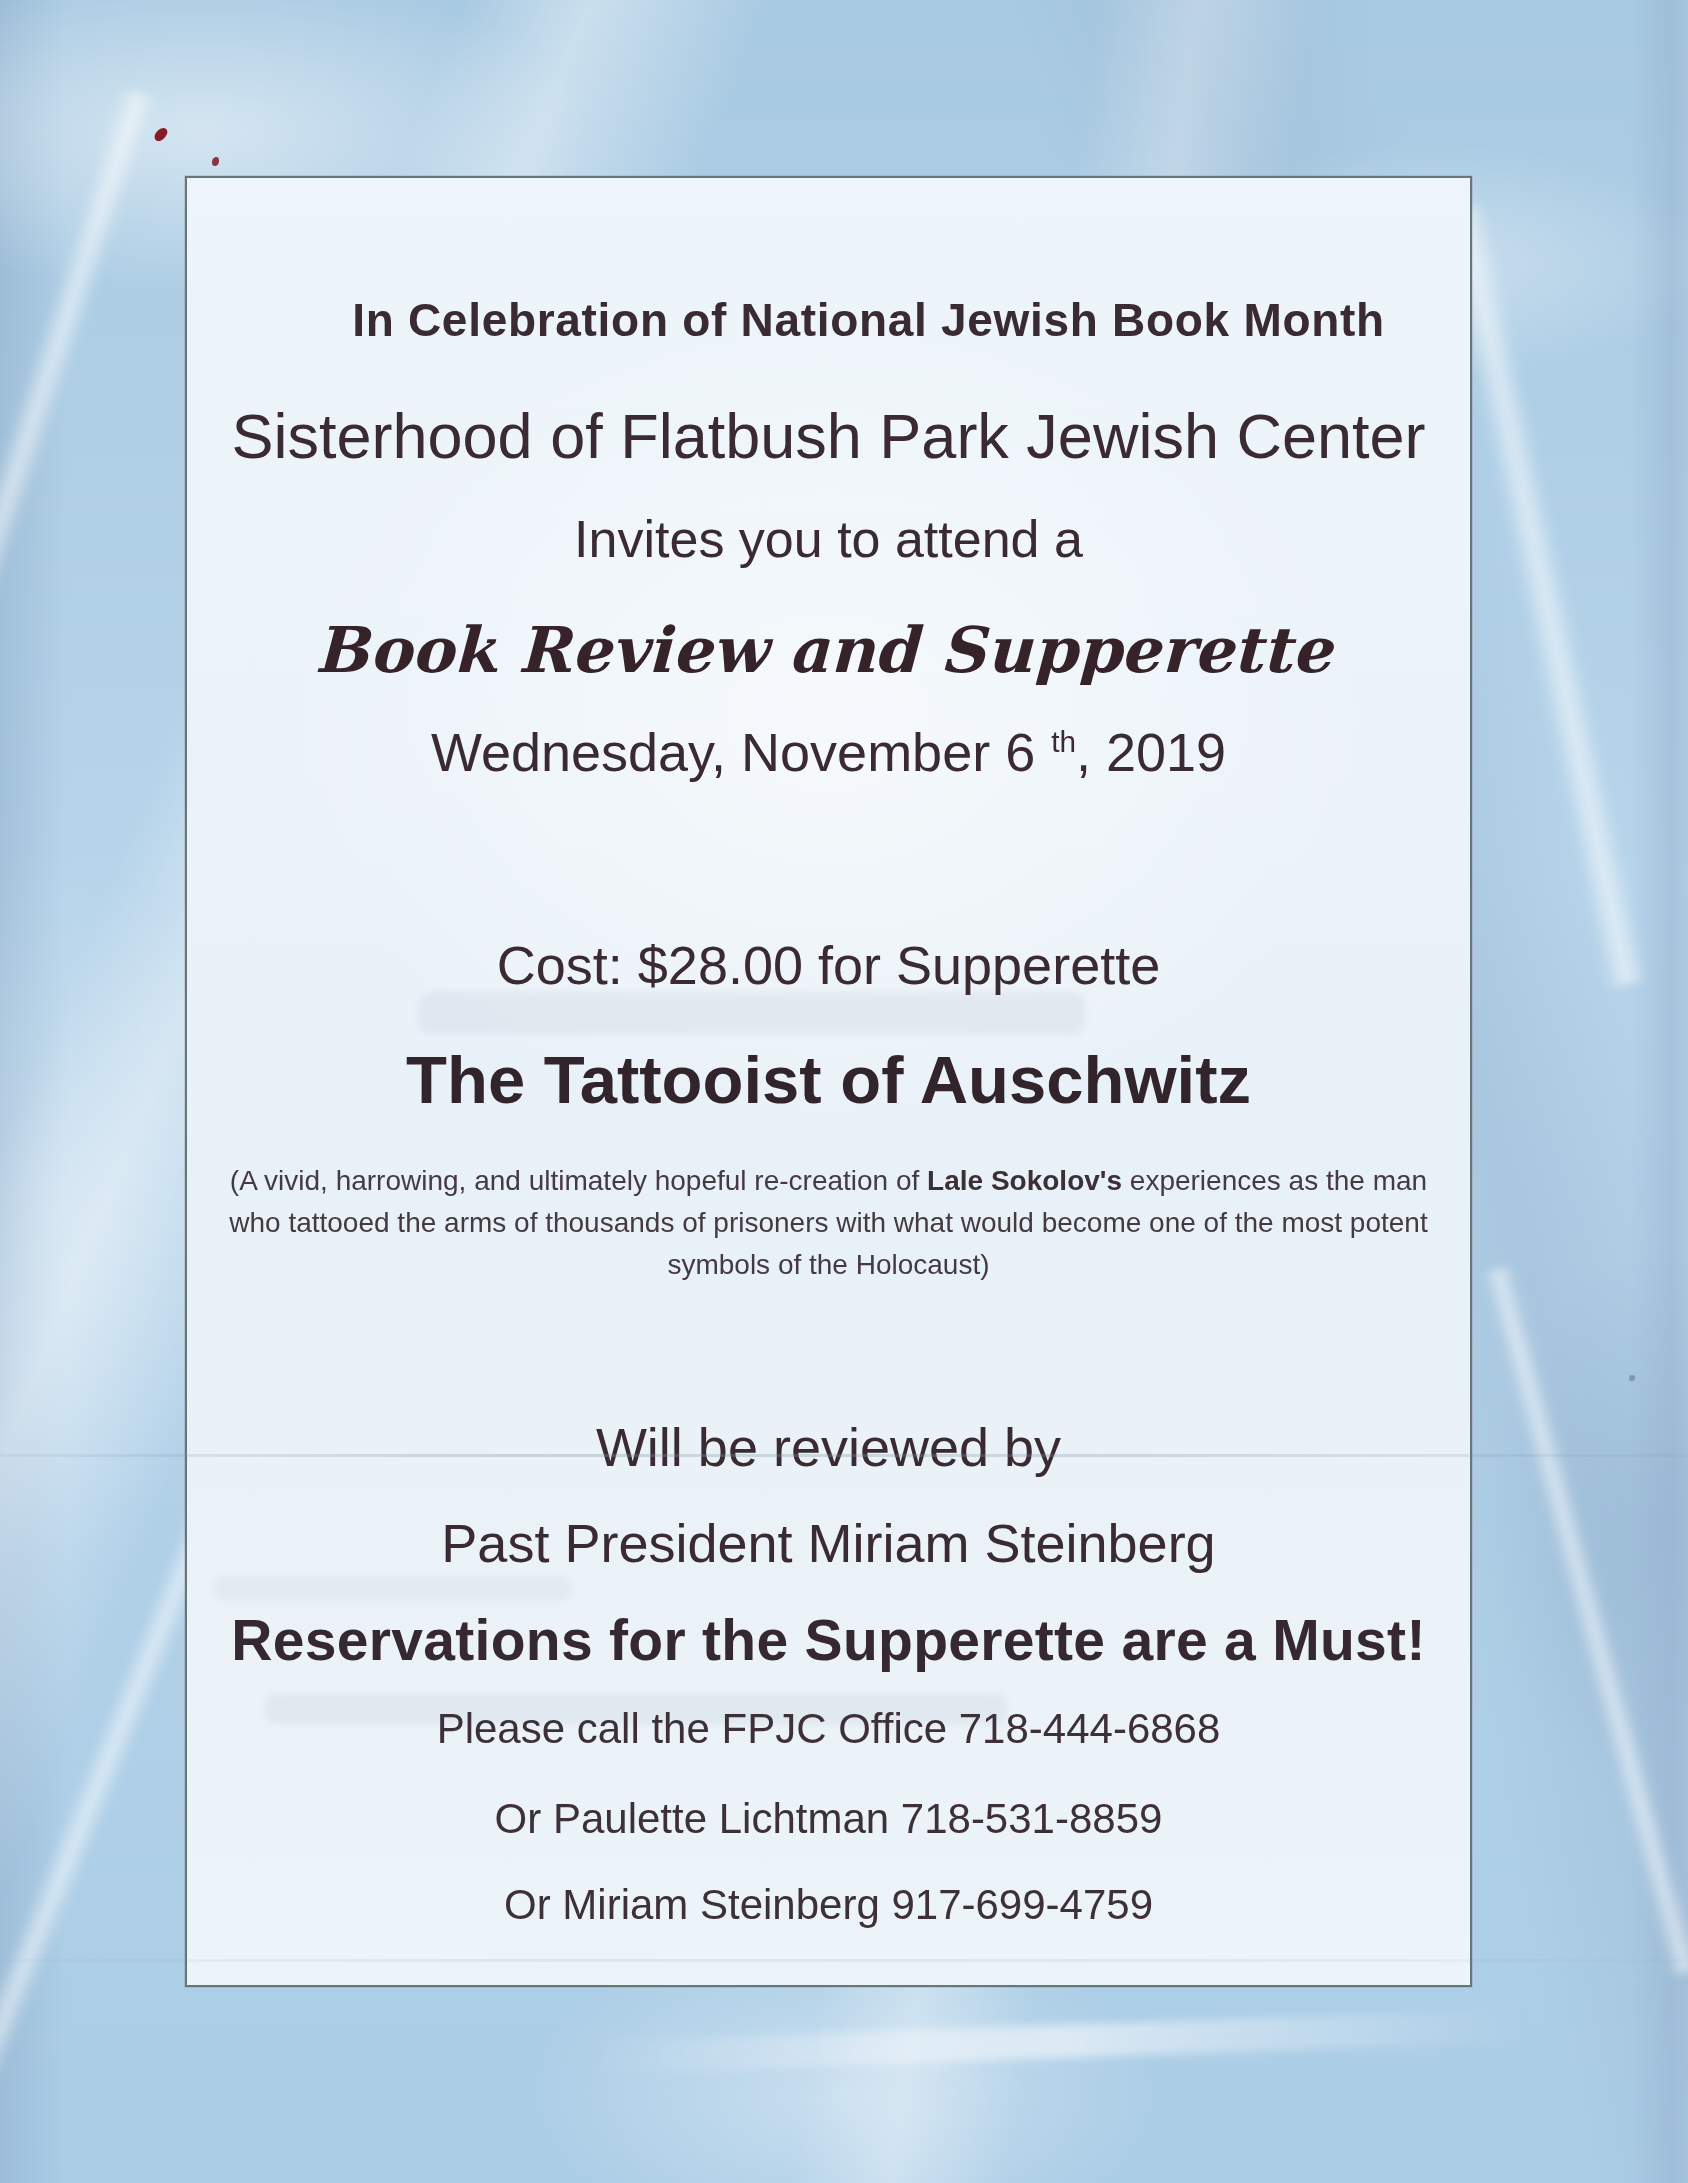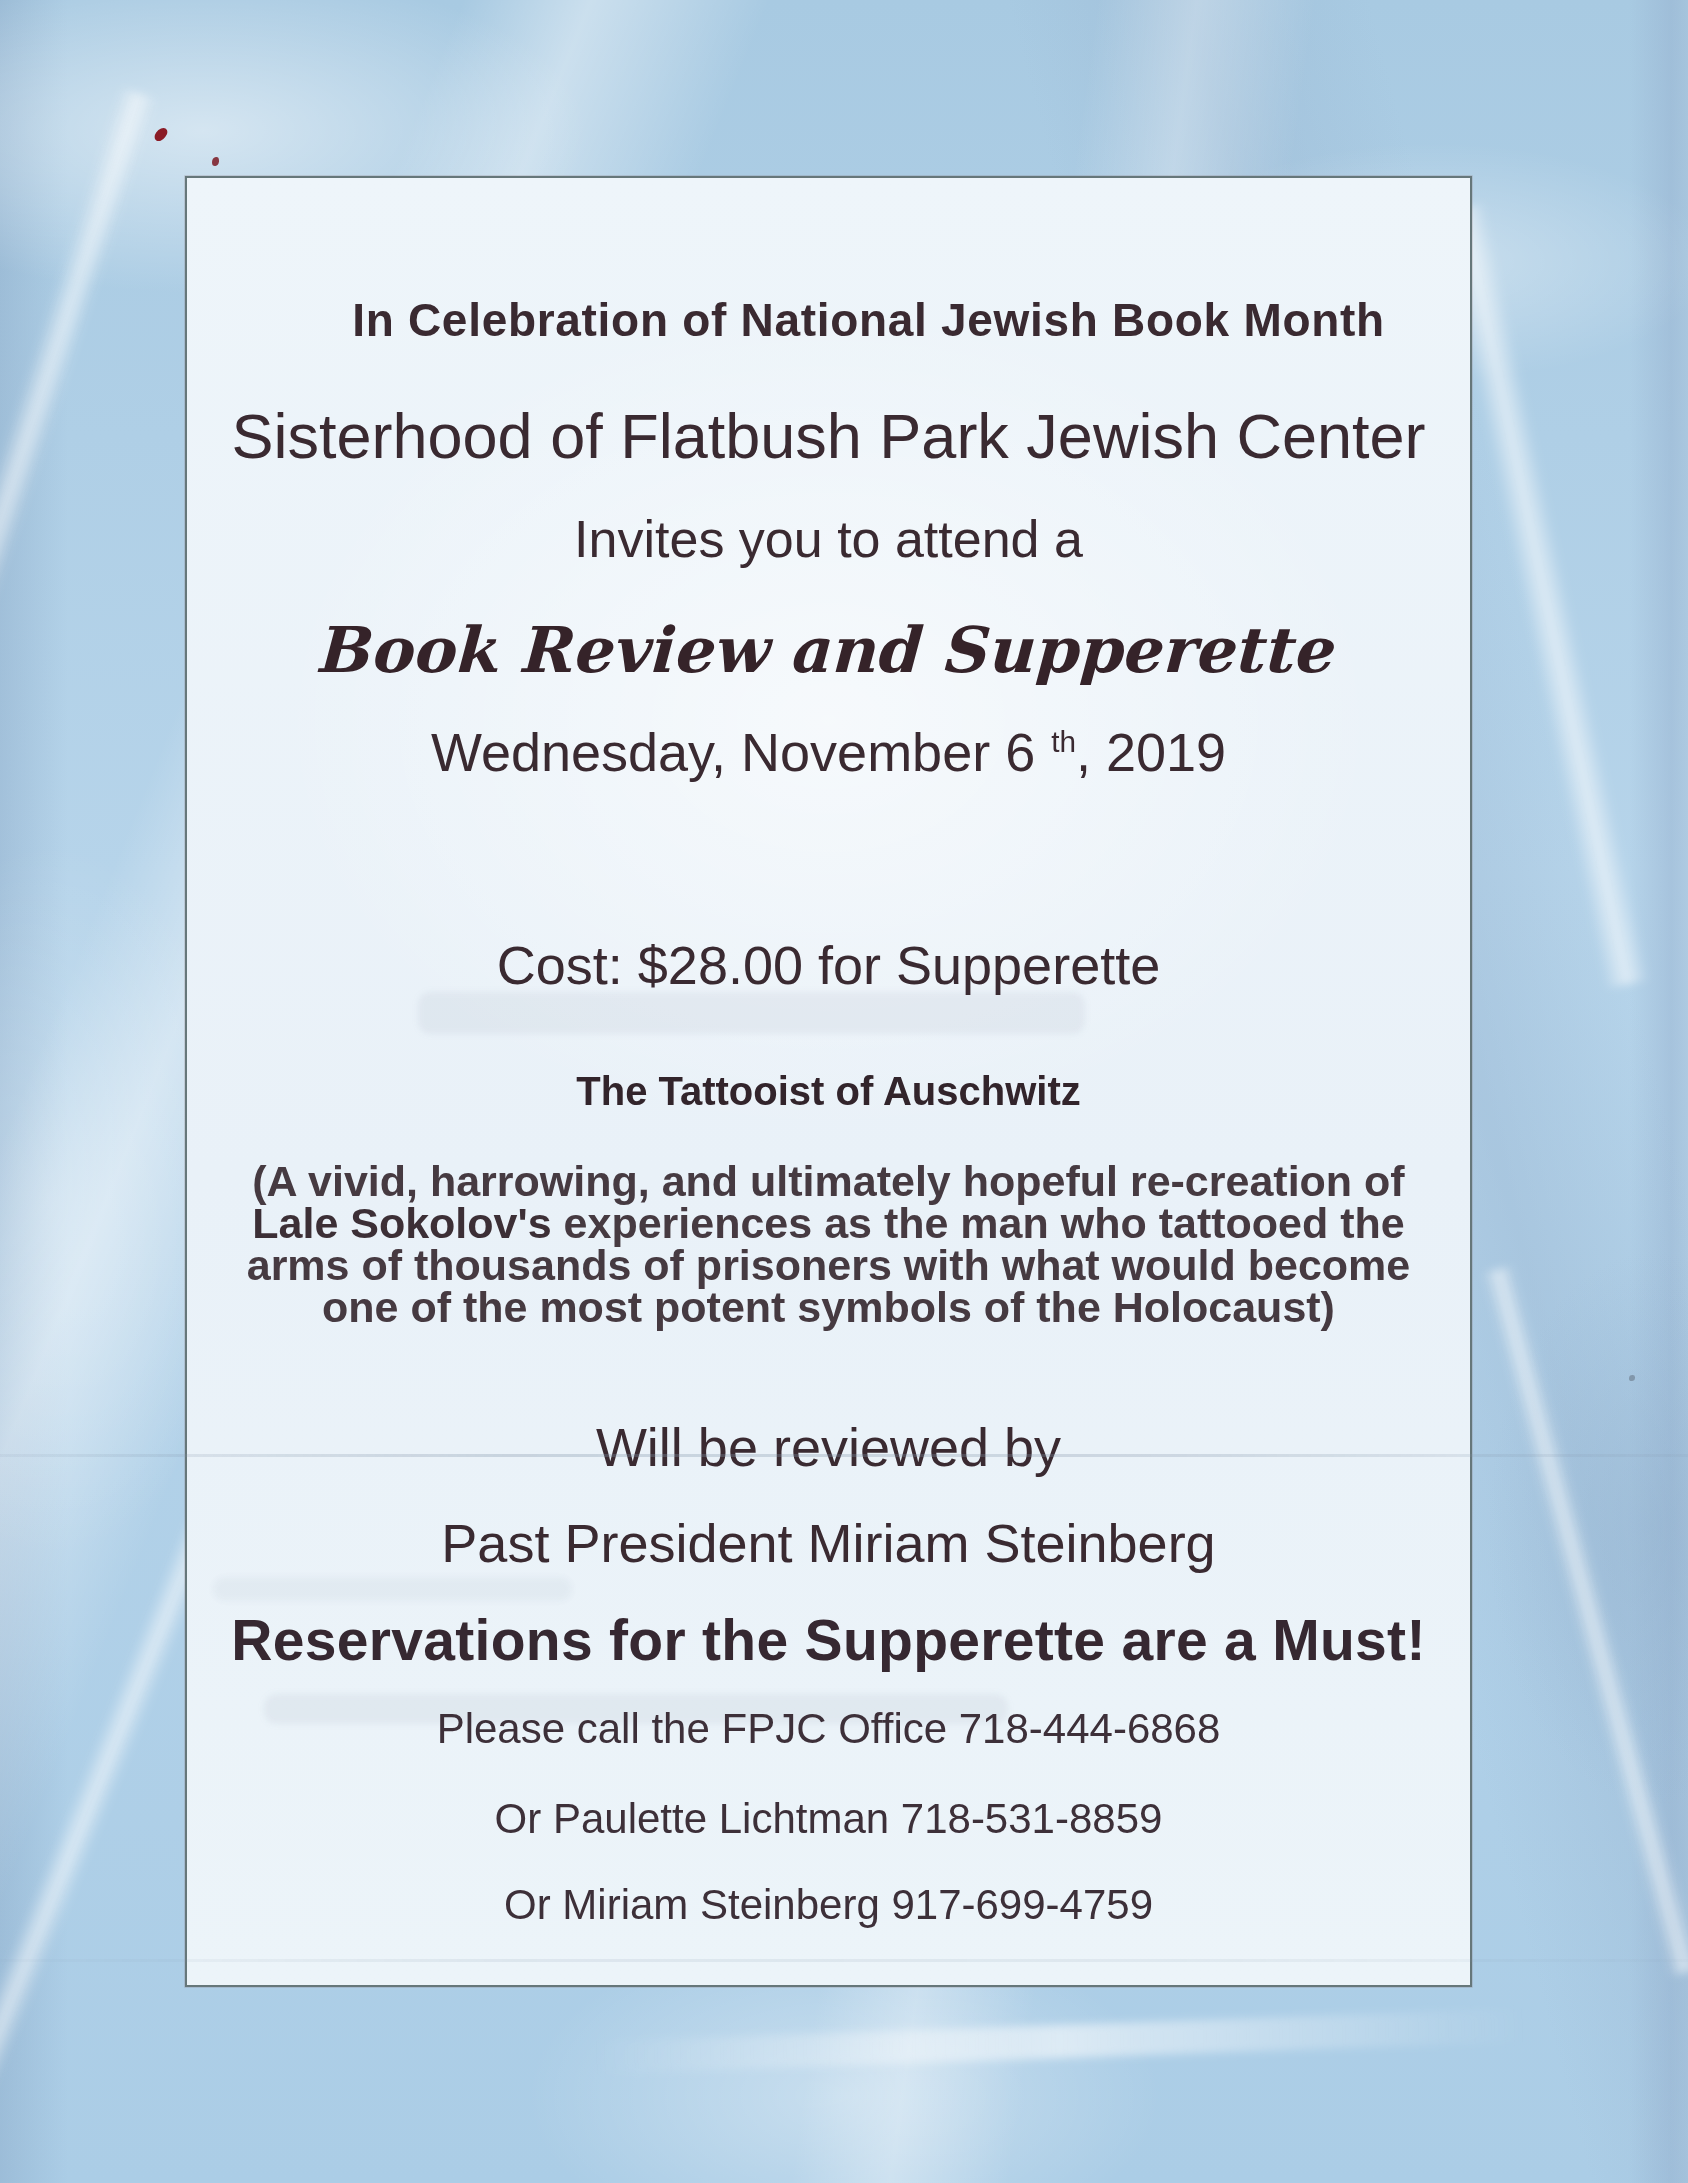--- a/index.html
+++ b/index.html
@@ -61,22 +61,22 @@
 
   .celebration   { top: 114px;  font-size: 46px; font-weight: 600; letter-spacing: 0.7px; margin-left: 40px; }
   .organization  { top: 219px;  font-size: 63px; font-weight: 400; letter-spacing: 0px; }
   .invitation    { top: 329px;  font-size: 52px; font-weight: 400; }
   .event-title   { top: 433px;  font-size: 63px; font-weight: 700; font-style: italic;
                    font-family: "DejaVu Serif", serif; transform: skewX(-4deg); color: #352329; }
   .event-date    { top: 541px;  font-size: 54px; font-weight: 400; }
   .event-date sup{ font-size: 0.55em; vertical-align: super; line-height: 0; margin-left: 16px; }
   .event-time    { top: 650px;  font-size: 54px; font-weight: 400; }
   .event-cost    { top: 754px; font-size: 54px; font-weight: 500; text-align: center; }
-  .book-title    { top: 860px; font-size: 40px; font-weight: 700; color: #32242b; margin-top: 28px; }
-  .description   { top: 982px; font-size: 43px; font-weight: 700; line-height: 42px;
+  .book-title    { top: 860px; font-size: 67px; font-weight: 700; color: #32242b; }
+  .description   { top: 982px; font-size: 28px; font-weight: 400; line-height: 42px;
                    color: #463a41; white-space: normal; width: 97%; left: 1.5%; }
   .description b { color: #3c2f36; }
   .author        { top: 1137px; font-size: 48px; font-weight: 700; color: #33252c; }
   .reviewed-by   { top: 1236px; font-size: 54px; font-weight: 400; }
   .reviewer      { top: 1332px; font-size: 54px; font-weight: 400; }
   .reservations  { top: 1427px; font-size: 57px; font-weight: 700; color: #362831; letter-spacing: 0.3px; }
   .contact       { font-size: 42px; font-weight: 400; color: #3d3039; }
   .contact1      { top: 1525px; }
   .contact2      { top: 1615px; }
   .contact3      { top: 1701px; }

